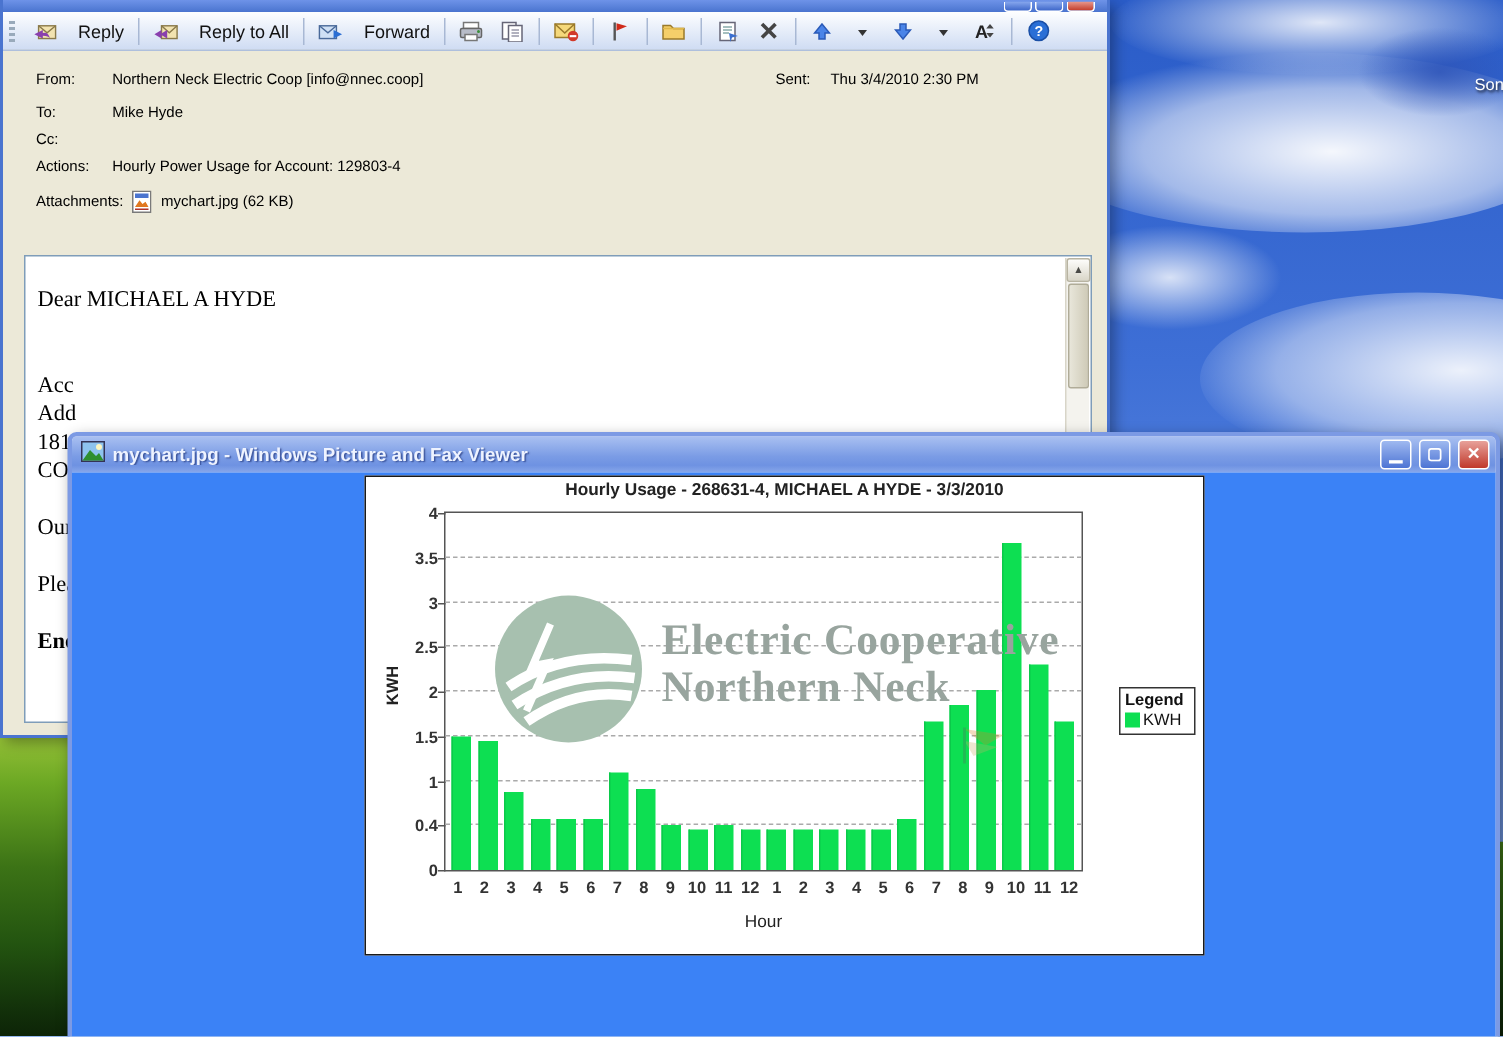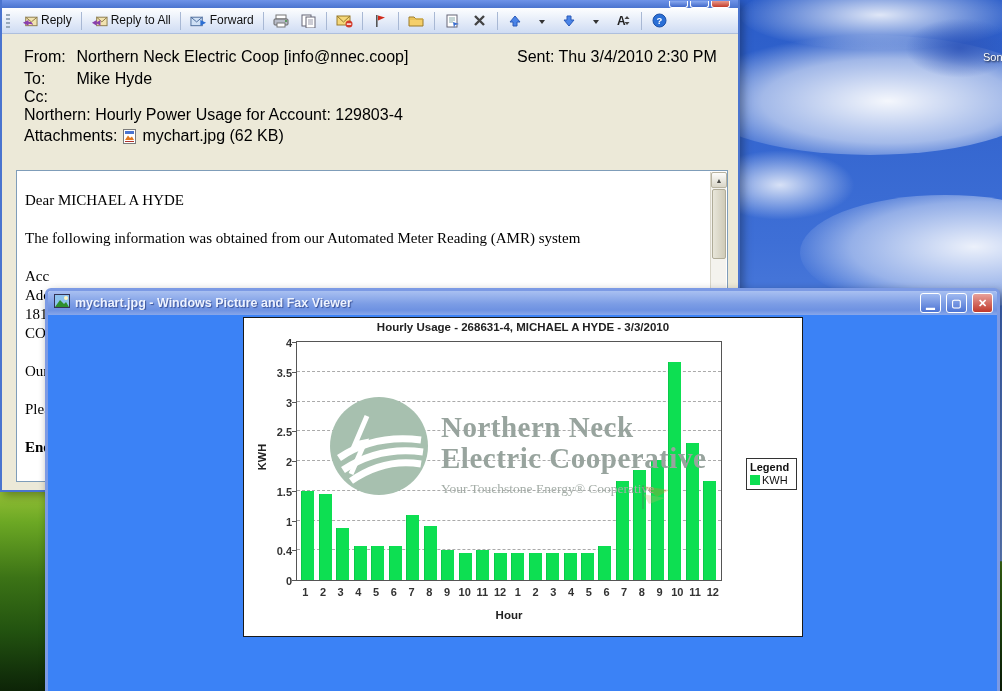--- a/index.html
+++ b/index.html
@@ -23,25 +23,25 @@
   #email-window { position:absolute; left:0; top:0; width:740px; height:492px; z-index:10;
     background:#ece9d8; border:2px solid #4a74cf; border-top:none; box-shadow:3px 3px 9px rgba(0,0,0,.35); }
   #email-titlebar { position:relative; height:8px; background:linear-gradient(#6e93e8,#4a74cf); overflow:hidden; }
   #email-titlebar .wbtns { position:absolute; right:8px; top:1px; display:flex; gap:2px; }
   #email-titlebar .wbtn { width:19px; height:7px; border-radius:0 0 3px 3px; border:1px solid #fff; border-top:none; background:linear-gradient(#89a9ef,#3e67c9); }
   #email-titlebar .wbtn.close { background:linear-gradient(#e89a8e,#c23c2a); }
   #email-menubar { display:flex; align-items:center; height:22px; background:linear-gradient(#fcfdfe,#d9e3f6); border-bottom:1px solid #c2cfe8; padding-left:4px; }
   .grip { width:4px; height:14px; margin-right:5px; background:repeating-linear-gradient(#9ab 0 2px, transparent 2px 4px); }
   .menu-item { font-size:12px; padding:2px 8px; color:#000; cursor:default; }
   #email-toolbar { display:flex; align-items:center; height:26px; background:linear-gradient(#fdfeff,#cfdcf3); border-bottom:1px solid #aebfdd; padding-left:4px; gap:2px; }
-  .tbtn { display:flex; gap:3px; font-size:12px; padding:2px 4px; border-radius:2px; color:#111; }
+  .tbtn { display:flex; align-items:center; gap:14px; font-size:12px; padding:2px 4px; border-radius:2px; color:#111; }
   .tsep { width:1px; height:18px; background:#a8b8d4; margin:0 3px; }
   .ticon { display:inline-flex; width:17px; height:15px; align-items:center; justify-content:center; }
 
-  #email-headerpane { position:relative; height:114px; background:#ece9d8; font-size:16px; color:#000; }
+  #email-headerpane { position:relative; height:114px; background:#ece9d8; font-size:10px; color:#000; }
   .hrow { position:absolute; left:22px; white-space:nowrap; }
   .hlabel { display:inline-block; min-width:48px; color:#000; }
   .hval {}
   #sent-block { position:absolute; left:515px; top:14px; white-space:nowrap; }
   #attach-row { position:absolute; left:22px; top:93px; display:flex; align-items:center; gap:4px; }
 
   #email-bodypane { position:absolute; left:14px; right:10px; top:170px; bottom:8px; background:#fff; border:1px solid #7f9db9; }
   #email-bodytext { position:absolute; left:8px; top:20px; right:24px; font-family:"Liberation Serif", serif; font-size:15px; line-height:19px; color:#000; }
   #email-bodytext .bline { min-height:19px; white-space:nowrap; }
   #email-bodytext .bline.bold { font-weight:bold; }
@@ -67,21 +67,21 @@
   #plot { position:absolute; left:52px; top:23px; width:426px; height:240px; border:1px solid #555; }
   .gridline { position:absolute; left:0; width:100%; height:0; border-top:1px dashed #aaa; }
   #bars { position:absolute; left:0; bottom:0; width:100%; height:100%; display:flex; align-items:flex-end; justify-content:space-evenly; z-index:2; }
   .bar { width:13px; background:#0ddf52; border-left:1px solid #0bc94a; }
   #y-ticks { position:absolute; left:6px; top:23px; width:42px; height:240px; }
   .y-tick { position:absolute; right:0; width:100%; text-align:right; font-size:11px; font-weight:bold; color:#333; }
   .y-tickmark { position:absolute; right:-5px; width:5px; border-top:1px solid #555; }
   #ylabel { position:absolute; left:-2px; top:133px; transform:rotate(-90deg); transform-origin:center; font-size:11px; font-weight:bold; color:#222; width:40px; text-align:center; }
   #x-ticks { position:absolute; left:52px; top:268px; width:426px; display:flex; justify-content:space-evenly; }
   .x-tick { width:17px; text-align:center; font-size:11px; font-weight:bold; color:#333; }
-  #xlabel { position:absolute; left:52px; top:291px; width:426px; text-align:center; font-size:11.5px; font-weight:bold; color:#222; }
+  #xlabel { position:absolute; left:52px; top:291px; width:426px; text-align:center; font-size:11.5px; font-weight:normal; color:#222; }
   #legend-box { position:absolute; left:502px; top:140px; width:51px; background:#fff; border:1px solid #333; padding:2px 3px 3px 3px; z-index:3; }
   #legend-title { font-size:11px; font-weight:bold; text-align:left; color:#111; }
   .legend-entry { display:flex; align-items:center; gap:2px; margin-top:1px; }
   .legend-swatch { width:10px; height:10px; background:#0ddf52; }
   .legend-label { font-size:11px; color:#111; }
 
   #watermark { position:absolute; left:85px; top:78px; width:400px; z-index:4; pointer-events:none; }
   #wm-circle { position:absolute; left:0; top:0; width:100px; height:100px; }
   #wm-text { position:absolute; left:112px; top:16px; width:300px; font-family:"Liberation Serif", serif; color:#98a49e; }
   .wm-line { font-size:29px; font-weight:600; line-height:31px; letter-spacing:0.5px; white-space:nowrap; }
@@ -274,42 +274,41 @@
       </div>
       <div class="hrow" style="top:36px">
         <span class="hlabel">To:</span>
         <span class="hval">Mike Hyde</span>
       </div>
       <div class="hrow" style="top:54px">
         <span class="hlabel">Cc:</span>
         <span class="hval"></span>
       </div>
       <div class="hrow" style="top:72px">
-        <span class="hlabel">Northern:</span>
+        <span class="hlabel">Actions:</span>
         <span class="hval">Hourly Power Usage for Account: 129803-4</span>
       </div>
       <div id="attach-row">
         <span>Attachments:</span>
         <span class="ticon">
             <svg width="13" height="15" viewBox="0 0 13 15">
               <rect x="0.5" y="0.5" width="12" height="14" fill="#fff" stroke="#7a7a7a"></rect>
               <rect x="2" y="2" width="9" height="3" fill="#4a74cf"></rect>
               <polygon points="2,11 5,6.5 7,9 9,7.5 11,11" fill="#e07820"></polygon>
               <rect x="2" y="12" width="9" height="1" fill="#b0332a"></rect>
             </svg>
           </span>
         <span>mychart.jpg (62 KB)</span>
       </div>
     </div>
 
     <div id="email-bodypane">
       <div id="email-bodytext">
           <div class="bline">Dear MICHAEL A HYDE</div>
           <div class="bline"></div>
-          <div class="bline">The following information was obtained from our Automated Meter Reading (AMR) system</div>
           <div class="bline"></div>
           <div class="bline">Acc</div>
           <div class="bline">Add</div>
           <div class="bline">181</div>
           <div class="bline">CO</div>
           <div class="bline"></div>
           <div class="bline">Our</div>
           <div class="bline"></div>
           <div class="bline">Plea</div>
           <div class="bline"></div>
@@ -401,23 +400,22 @@
           <div id="wm-circle">
             <svg width="100" height="100" viewBox="0 0 100 100">
               <circle cx="50" cy="50" r="49" fill="#a7c0af"></circle>
               <path d="M10 62 Q45 38 92 44" stroke="#fff" stroke-width="7" fill="none"></path>
               <path d="M14 74 Q50 50 94 56" stroke="#fff" stroke-width="7" fill="none"></path>
               <path d="M22 85 Q55 62 92 68" stroke="#fff" stroke-width="7" fill="none"></path>
               <path d="M38 20 L26 48 L36 46 L22 78" stroke="#fff" stroke-width="5" fill="none"></path>
             </svg>
           </div>
           <div id="wm-text">
+            <div class="wm-line">Electric Cooperative</div>
             <div class="wm-line">Northern Neck</div>
-            <div class="wm-line">Electric Cooperative</div>
-            <div id="wm-tagline">Your Touchstone Energy® Cooperative</div>
           </div>
           <div id="wm-flag">
             <svg width="34" height="26" viewBox="0 0 34 26">
                 <polygon points="4,2 30,6 18,13" fill="#d8842a"></polygon>
                 <polygon points="4,10 26,14 10,20" fill="#c8b06a"></polygon>
                 <rect x="3" y="1" width="2" height="24" fill="#556b5e"></rect>
               </svg>
           </div>
         </div>
         <div id="x-ticks">

